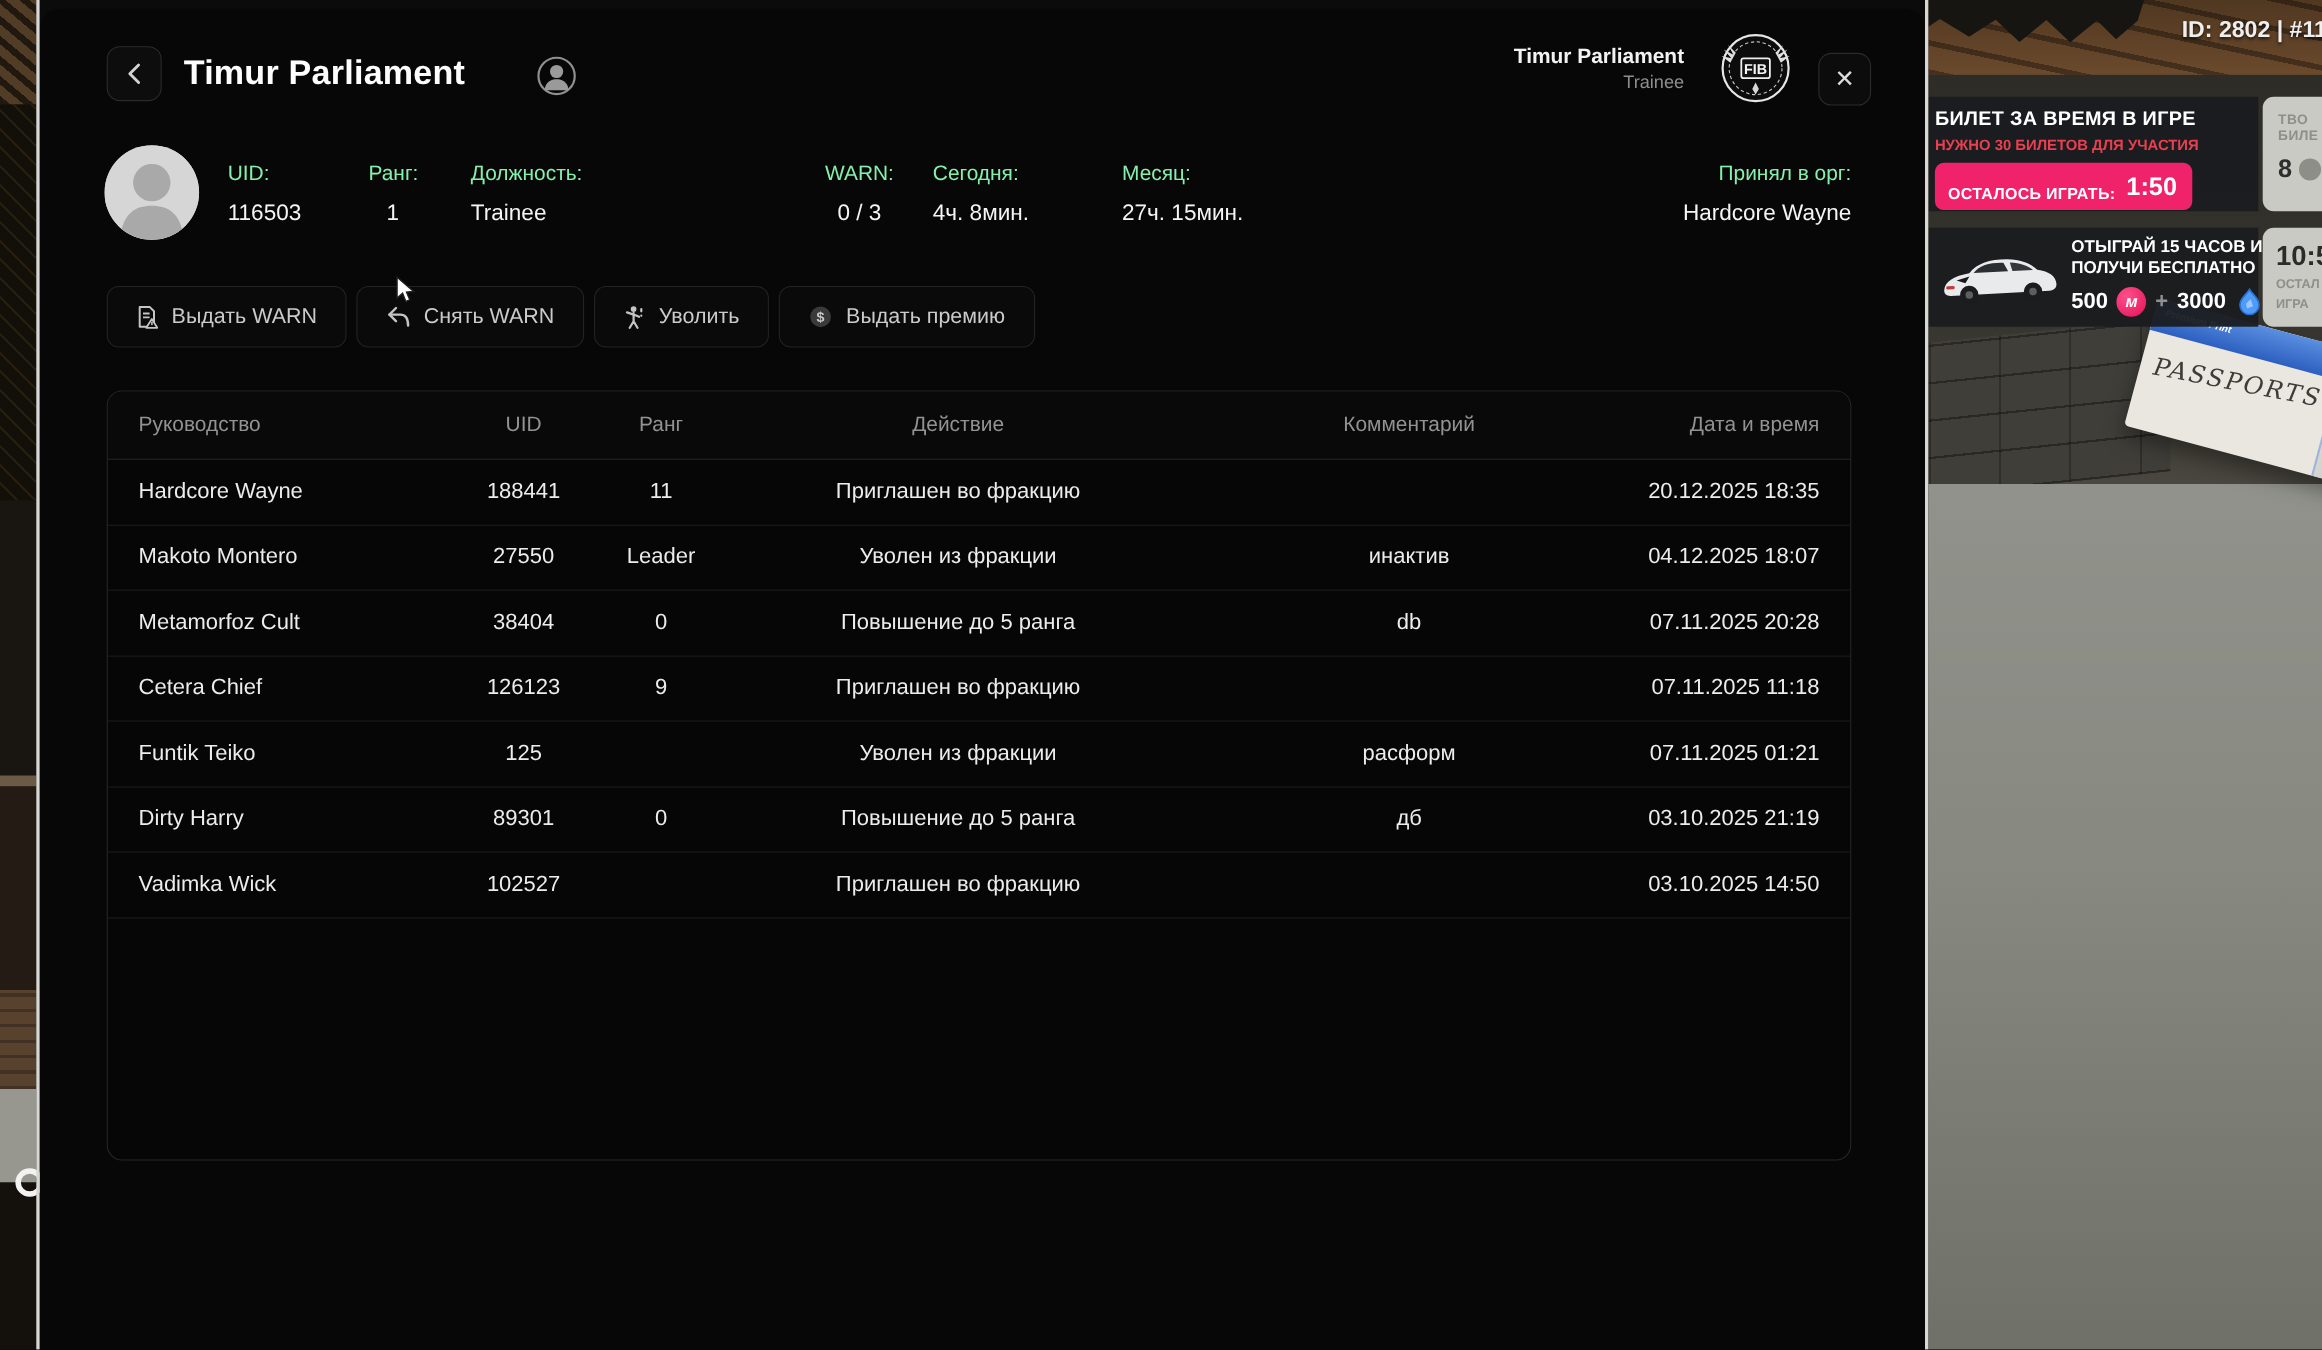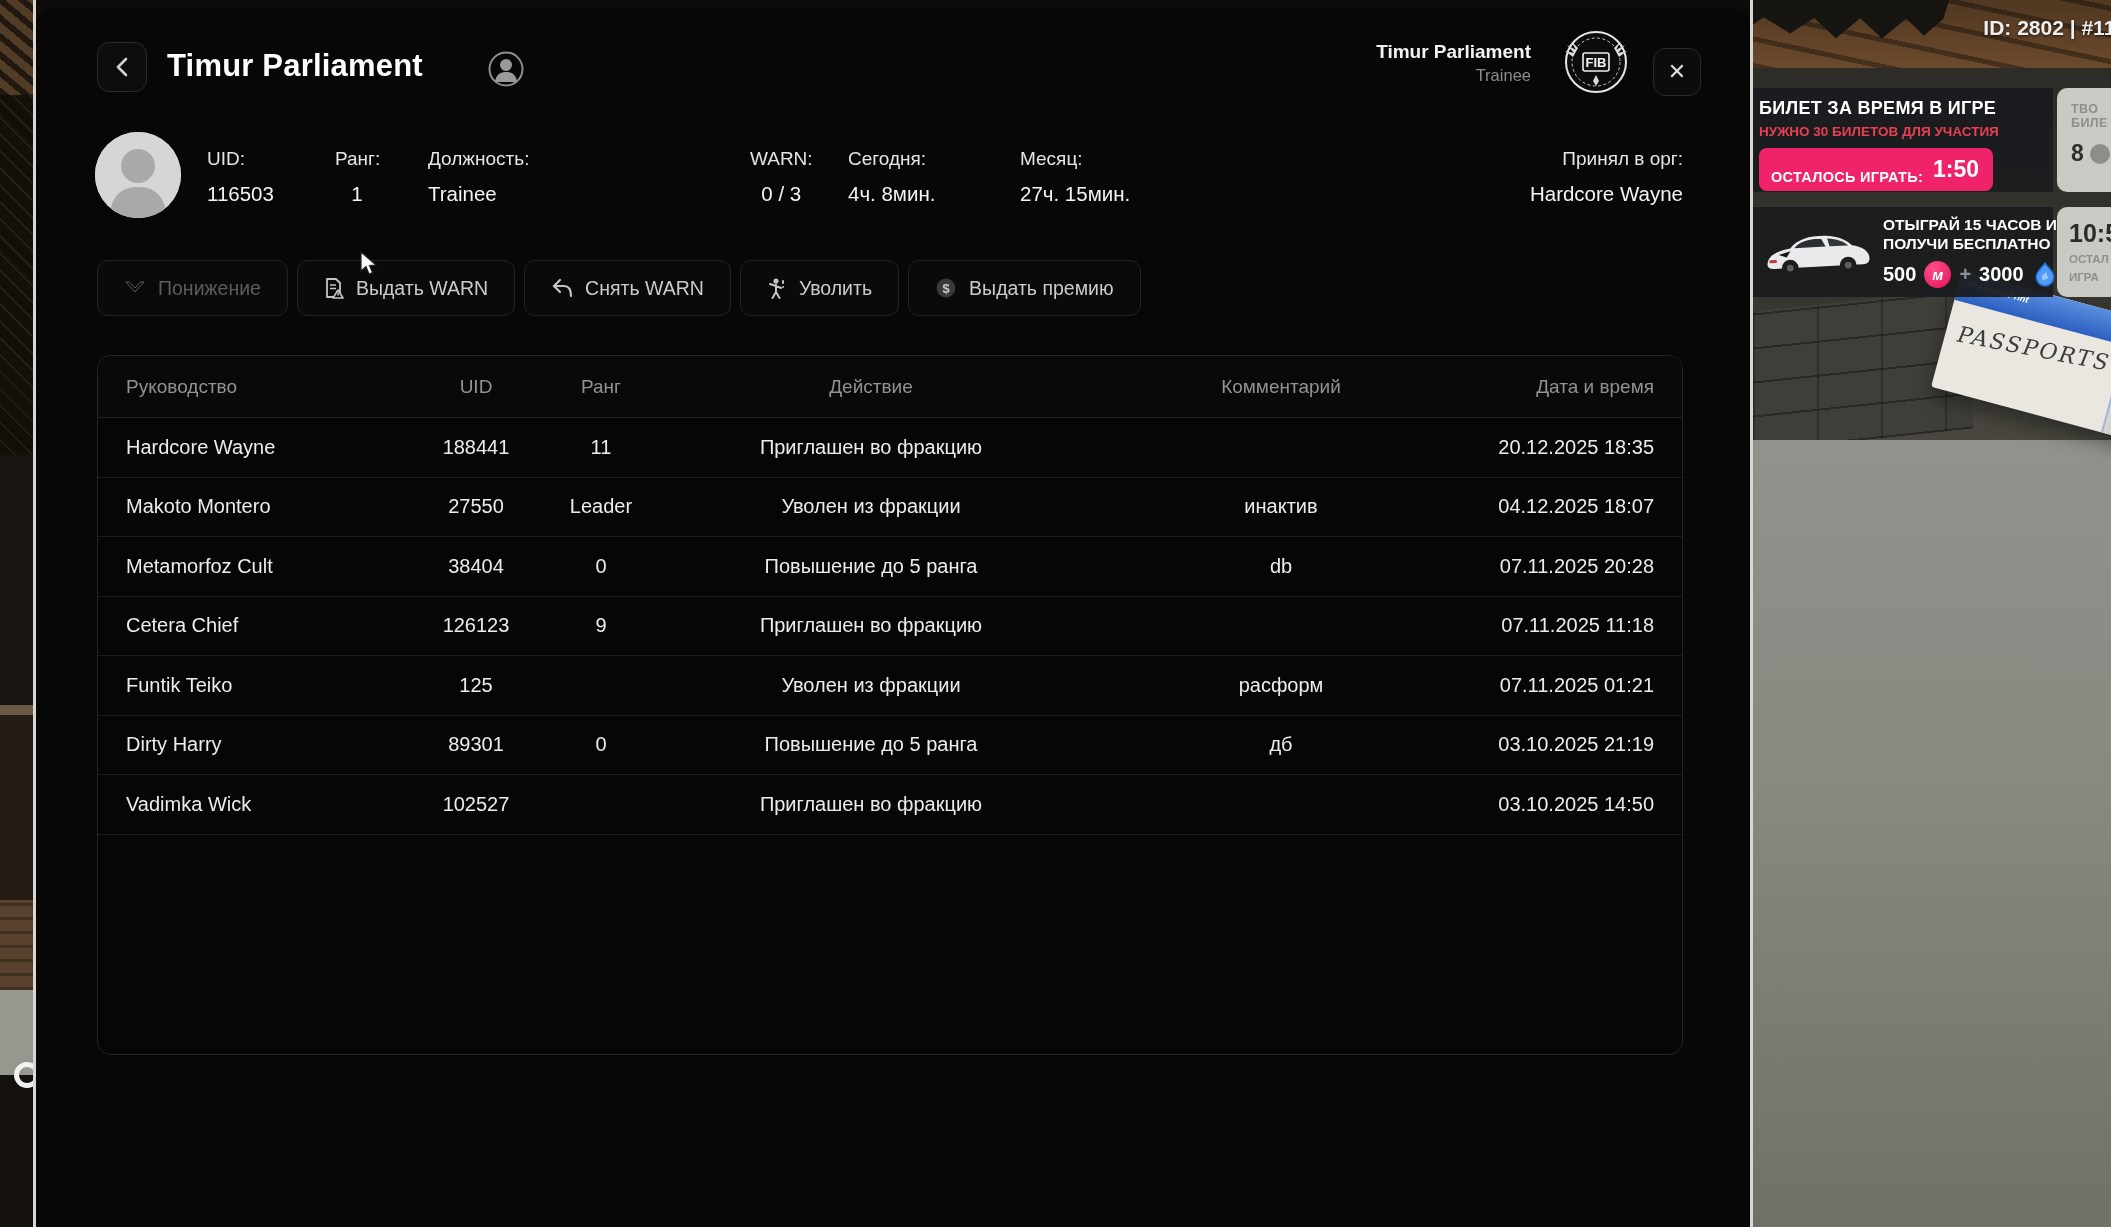--- a/index.html
+++ b/index.html
@@ -100,21 +100,21 @@
   .member-role { margin-top:3px; font-size:16.5px; color:#8d8d8d; }
   .faction-logo { position:absolute; right:1714px; top:0; }
   .faction-logo { position:absolute; left:1527px; top:21px; width:66px; height:66px; }
   .close-btn { position:absolute; left:1617px; top:40px; width:48px; height:48px; border:1px solid #2b2b2b;
       border-radius:12px; background:#0c0c0c; display:flex; align-items:center; justify-content:center;
       color:#dcdcdc; font-size:22px; cursor:pointer; }
 
   .avatar { position:absolute; left:59px; top:124px; width:86px; height:86px; border-radius:50%; overflow:hidden;
       background:#d6d6d6; }
   .info-field { position:absolute; top:140px; }
-  .info-field .lab { font-size:19px; color:#e5e5e5; }
+  .info-field .lab { font-size:19px; color:#86efac; }
   .info-field .val { margin-top:12px; font-size:20.5px; color:#f4f4f4; }
   .f-uid { left:171px; } .f-rank { left:299px; } .f-rank .val { text-align:center; width:48px; margin-left:-2px; }
   .f-post { left:392px; } .f-warn { left:690px;margin-left:24px; } .f-warn .val { text-align:center; }
   .f-today { left:812px; } .f-month { left:984px; }
   .f-accept { right:67px; text-align:right; }
 
   .actions { position:absolute; left:61px; top:252px; display:flex; gap:9px; }
   .action-btn { height:56px; padding:0 26px; display:flex; align-items:center; gap:12px; border:1px solid #232323;
       border-radius:11px; background:#0a0a0a; color:#cbcbcb; font-size:19.5px; cursor:pointer; white-space:nowrap; }
   .action-btn svg { flex:none; }
@@ -282,26 +282,20 @@
     <div class="info-field f-month">
       <div class="lab">Месяц:</div>
       <div class="val">27ч. 15мин.</div>
     </div>
     <div class="info-field f-accept">
       <div class="lab">Принял в орг:</div>
       <div class="val">Hardcore Wayne</div>
     </div>
 
     <div class="actions">
-      <div class="action-btn disabled">
-        <svg width="22" height="16" viewBox="0 0 22 16">
-          <path d="M2 2 L11 12 L20 2 L16.5 2 L11 8 L5.5 2 Z" fill="#5d5d5d"></path>
-        </svg>
-        <span>Понижение</span>
-      </div>
       <div class="action-btn">
         <svg width="20" height="22" viewBox="0 0 20 22">
           <path d="M3 2 H12 L16 6 V20 H3 Z" fill="none" stroke="#c4c4c4" stroke-width="1.8" stroke-linejoin="round"></path>
           <path d="M6 8 H12 M6 11.5 H12" stroke="#c4c4c4" stroke-width="1.6"></path>
           <path d="M14 13 L19 21 H9 Z" fill="#0a0a0a" stroke="#c4c4c4" stroke-width="1.6" stroke-linejoin="round"></path>
           <rect x="13.4" y="15.6" width="1.4" height="3" fill="#c4c4c4"></rect>
         </svg>
         <span>Выдать WARN</span>
       </div>
       <div class="action-btn">

